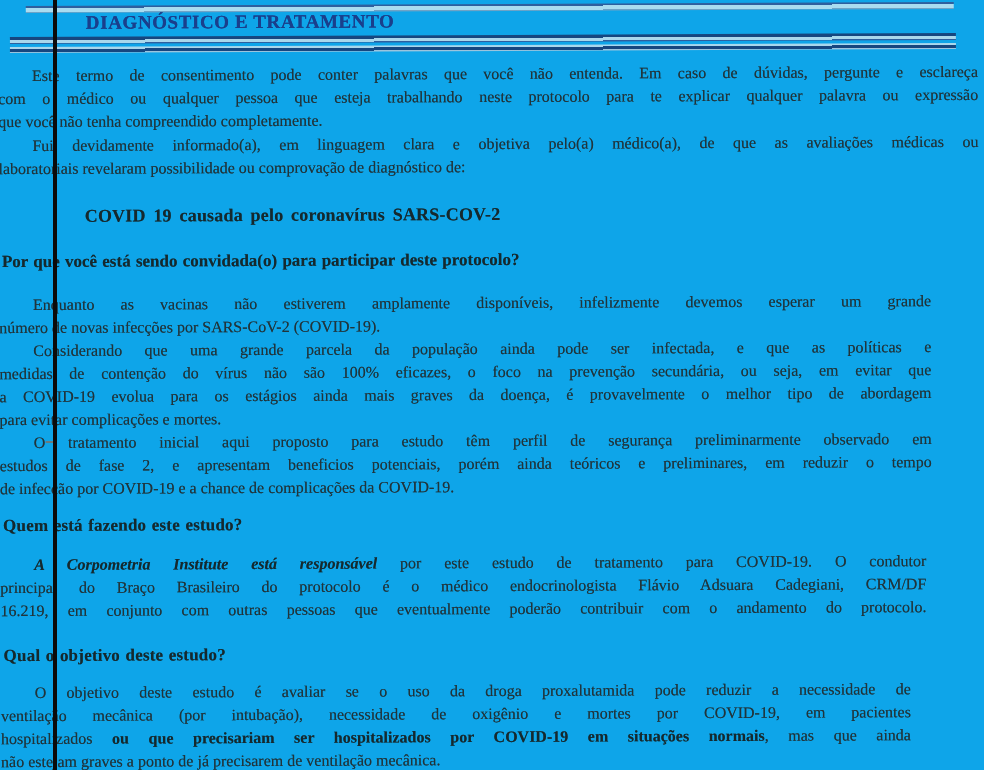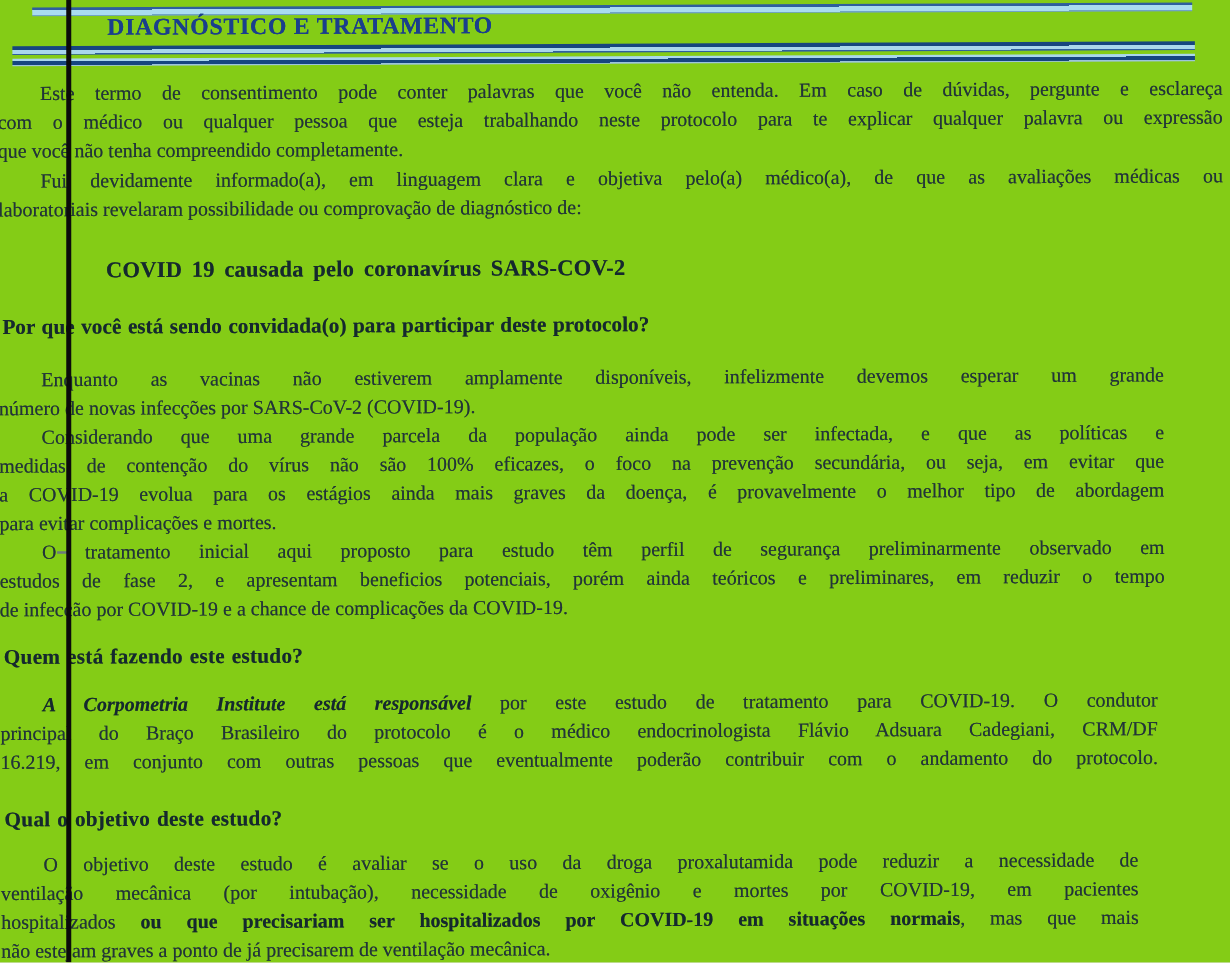--- a/index.html
+++ b/index.html
@@ -1,18 +1,18 @@
 <!DOCTYPE html>
 <html><head>
 <meta charset="utf-8">
 <style>
   html,body{margin:0;padding:0;background:#e8e8e6;}
   .page{
     width:984px;height:770px;position:relative;overflow:hidden;
-    background:#84cc16;
+    background:#0ea5e9;
     font-family:"Liberation Serif","DejaVu Serif",serif;
     color:#22343a;
   }
   .rot{position:absolute;left:0;top:0;width:984px;height:770px;
     transform:rotate(-0.25deg);transform-origin:30px 60px;}
   .vline{position:absolute;left:53px;top:0;width:4px;height:770px;
     background:#0b0b0b;z-index:9;}
   .rule{position:absolute;}
   .rule-top{top:6px;left:26px;width:928px;height:7px;
     background:linear-gradient(#2e5f9e 0 2px,#a9dcf0 2px 6px,#6fa3c6 6px 7px);}
@@ -101,21 +101,21 @@
         <div class="ln jl ind w3"><span class="bi">A Corpometria Institute está responsável</span><span> por este estudo de tratamento para COVID-19. O condutor</span></div>
         <div class="ln jl w3">principal do Braço Brasileiro do protocolo é o médico endocrinologista Flávio Adsuara Cadegiani, CRM/DF</div>
         <div class="ln jl w3">16.219, em conjunto com outras pessoas que eventualmente poderão contribuir com o andamento do protocolo.</div>
       </div>
 
       <div class="ln q sec mt22">Qual o objetivo deste estudo?</div>
 
       <div class="mt14">
         <div class="ln jl ind w4">O objetivo deste estudo é avaliar se o uso da droga proxalutamida pode reduzir a necessidade de</div>
         <div class="ln jl w4">ventilação mecânica (por intubação), necessidade de oxigênio e mortes por COVID-19, em pacientes</div>
-        <div class="ln jl w4"><span>hospitalizados </span><span class="b">ou que precisariam ser hospitalizados por COVID-19 em situações normais</span><span>, mas que mais</span></div>
+        <div class="ln jl w4"><span>hospitalizados </span><span class="b">ou que precisariam ser hospitalizados por COVID-19 em situações normais</span><span>, mas que ainda</span></div>
         <div class="ln">não estejam graves a ponto de já precisarem de ventilação mecânica.</div>
       </div>
 
     </div>
   </div>
 
   <div class="vline"></div>
 
 </div>
 

